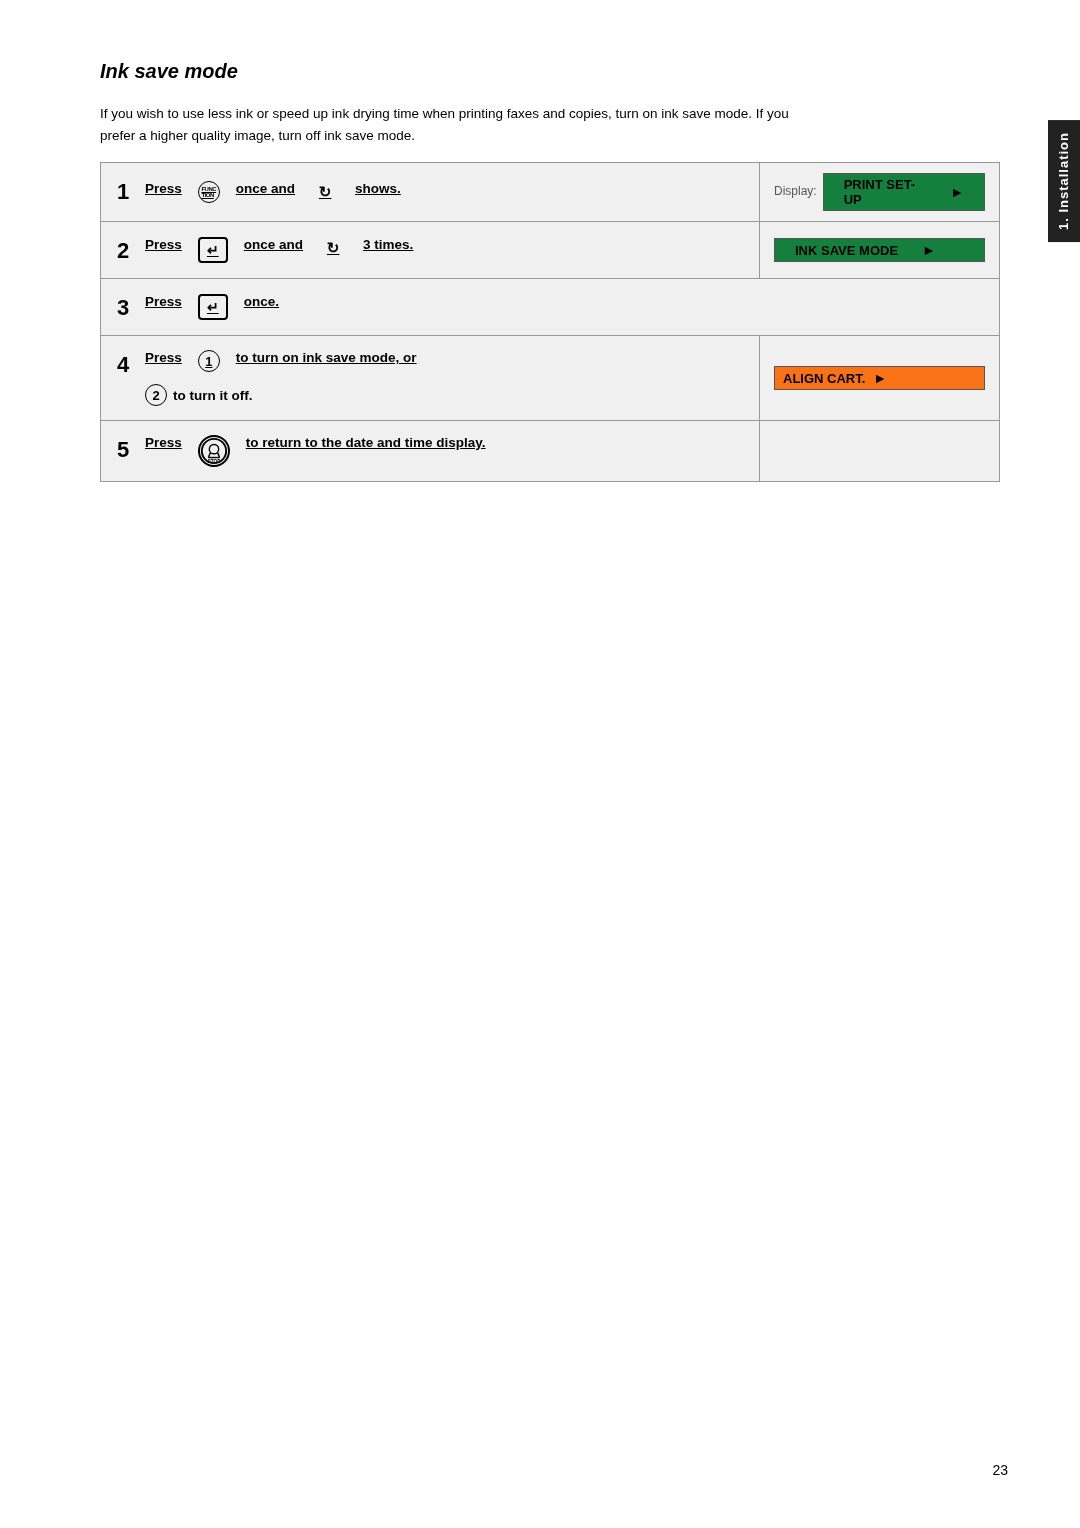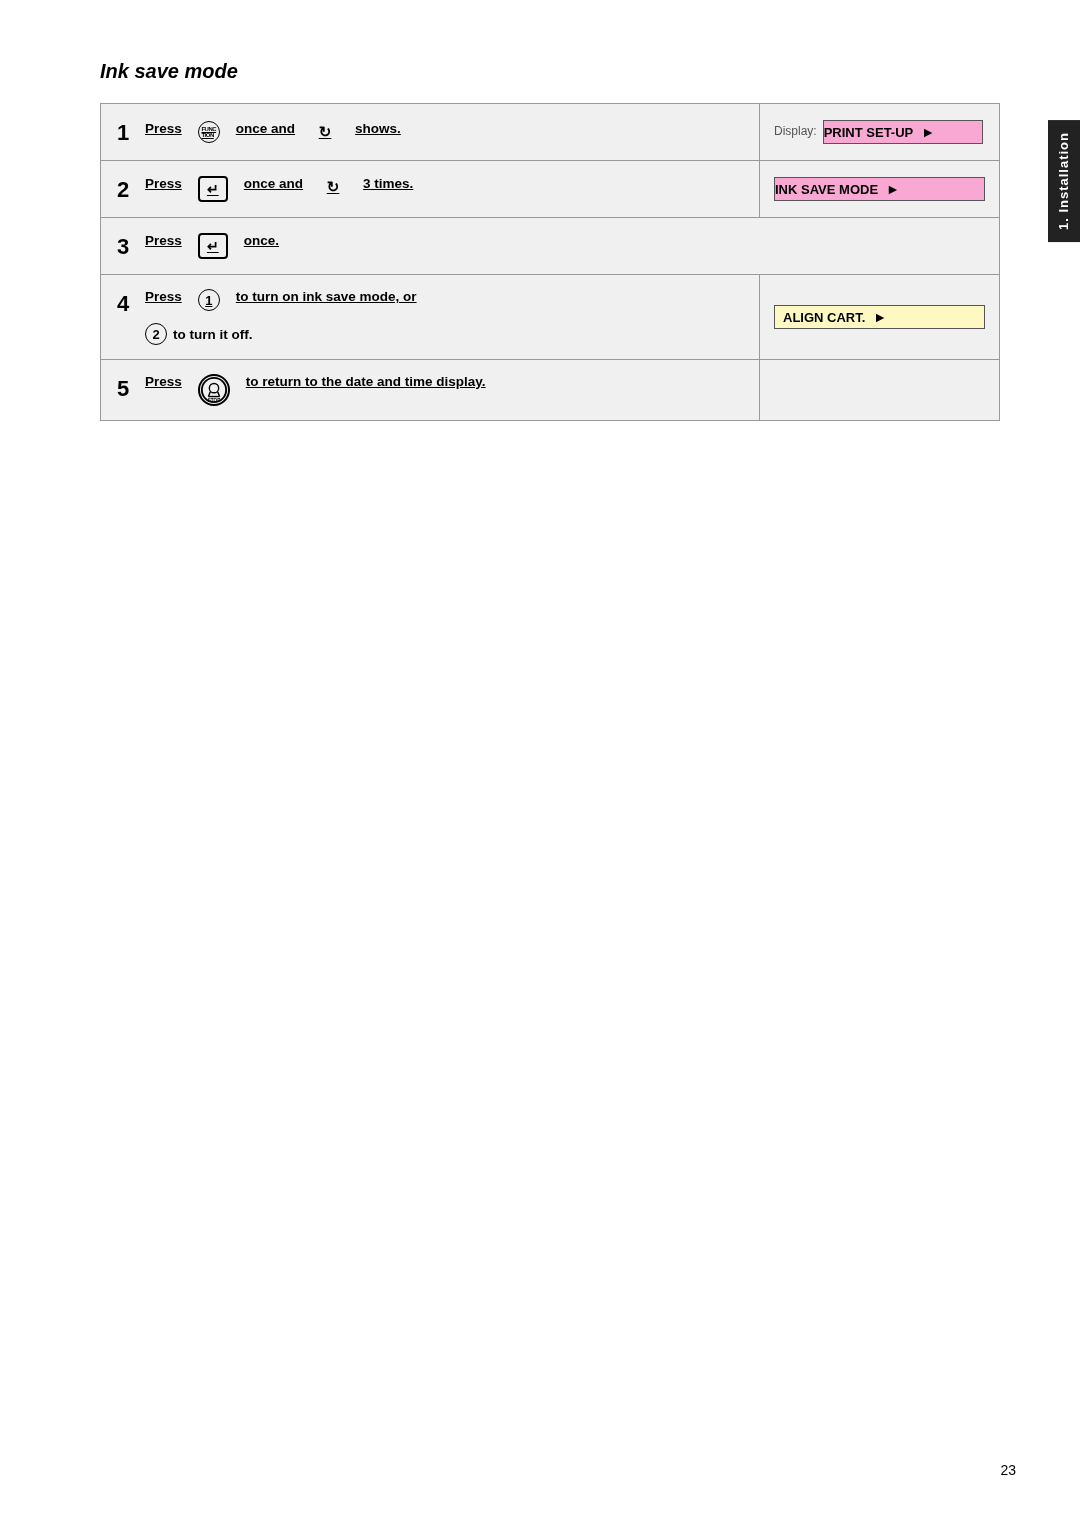--- a/index.html
+++ b/index.html
@@ -155,25 +155,25 @@
       font-size: 12px;
       color: #555555;
       margin-bottom: 2px;
     }
 
     
     .lcd-box {
       display: inline-flex;
       align-items: center;
       border: 1.5px solid #555555;
-      padding: 3px 0;
-      background: #f9a8d4;
+      padding: 3px 20px;
+      background: #15803d;
       font-size: 13px;
       font-weight: bold;
-      gap: 8px;
+      gap: 24px;
       min-width: 160px;
     }
 
     .lcd-arrow {
       font-size: 14px;
       font-weight: bold;
     }
 
     
     .btn-function {
@@ -229,56 +229,57 @@
       color: #333;
       line-height: 1.4;
       margin-bottom: 4px;
     }
 
     .align-box {
       display: inline-flex;
       align-items: center;
       border: 1.5px solid #555555;
       padding: 3px 8px;
-      background: #fef9c3;
+      background: #f97316;
       font-size: 13px;
       font-weight: bold;
       gap: 8px;
     }
 
     
     .step1-display {
       display: flex;
       align-items: center;
       gap: 6px;
       font-size: 12px;
     }
 
     
     .page-number {
       position: absolute;
       bottom: 50px;
-      right: 64px;
+      right: 72px;
       font-size: 14px;
       color: #000;
       margin-left: 44px;
     }
   </style>
 </head>
 <body>
 
 <div class="page">
 
   <div class="side-tab">
     <span>1. Installation</span>
   </div>
 
 
   <h2 class="section-title">Ink save mode</h2>
 
+  <p class="intro-text">If you wish to use less ink or speed up ink drying time when printing faxes and copies, turn on ink save mode. If you prefer a higher quality image, turn off ink save mode.</p>
 
 
   <div class="steps-container">
 
     <div class="step-row">
       <div class="step-left">
         <div class="step-number">1</div>
         <div class="step-content">
           <div class="step-line">
             <span>Press</span>

